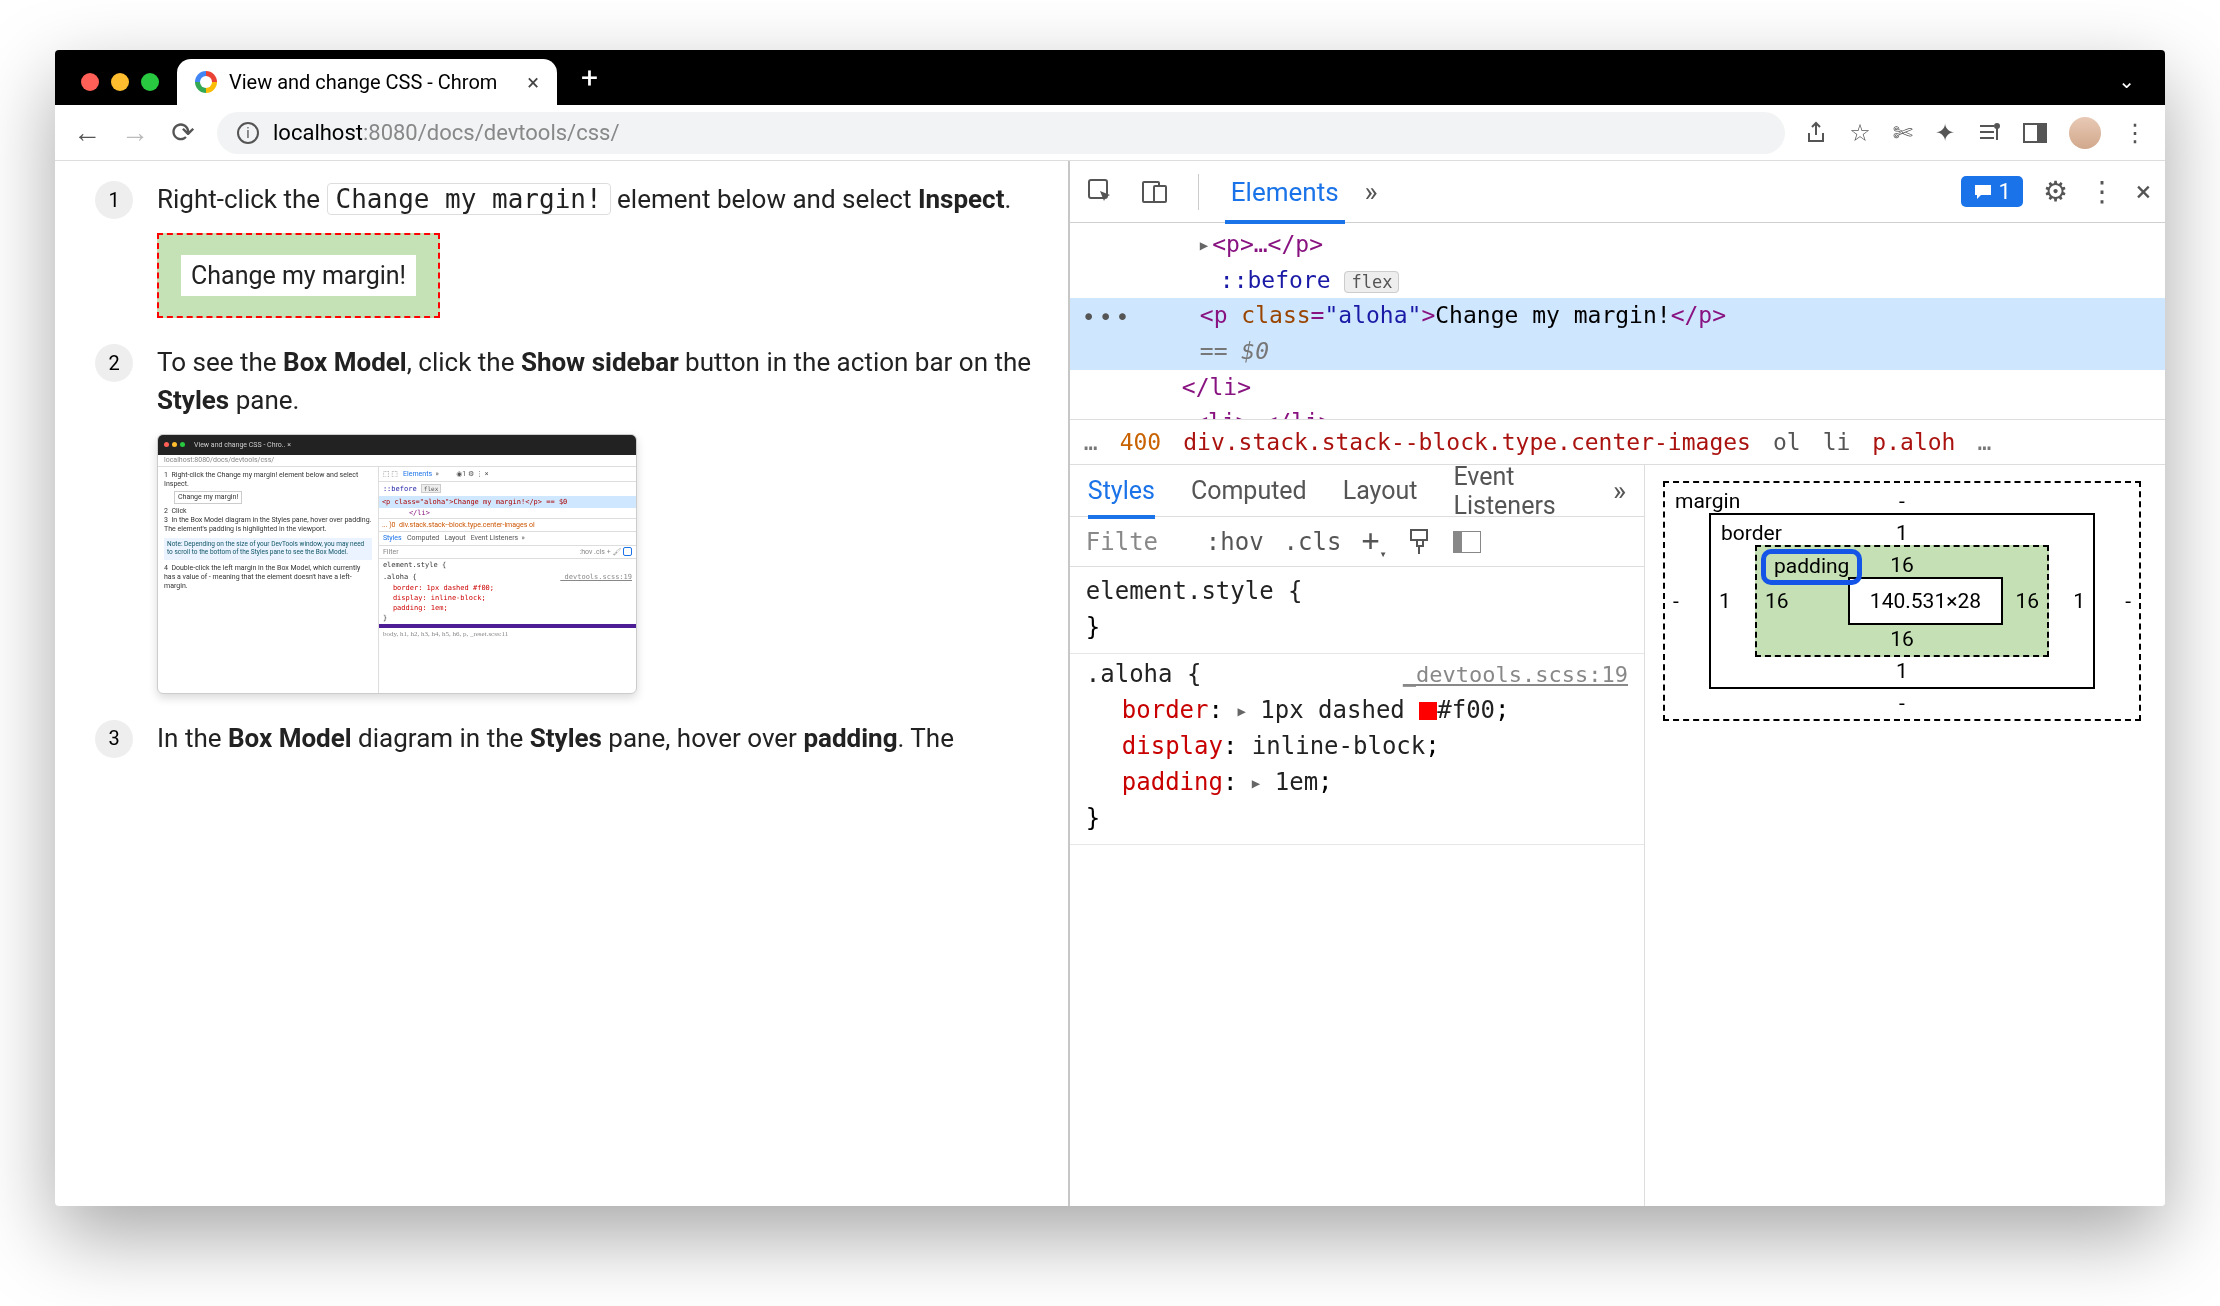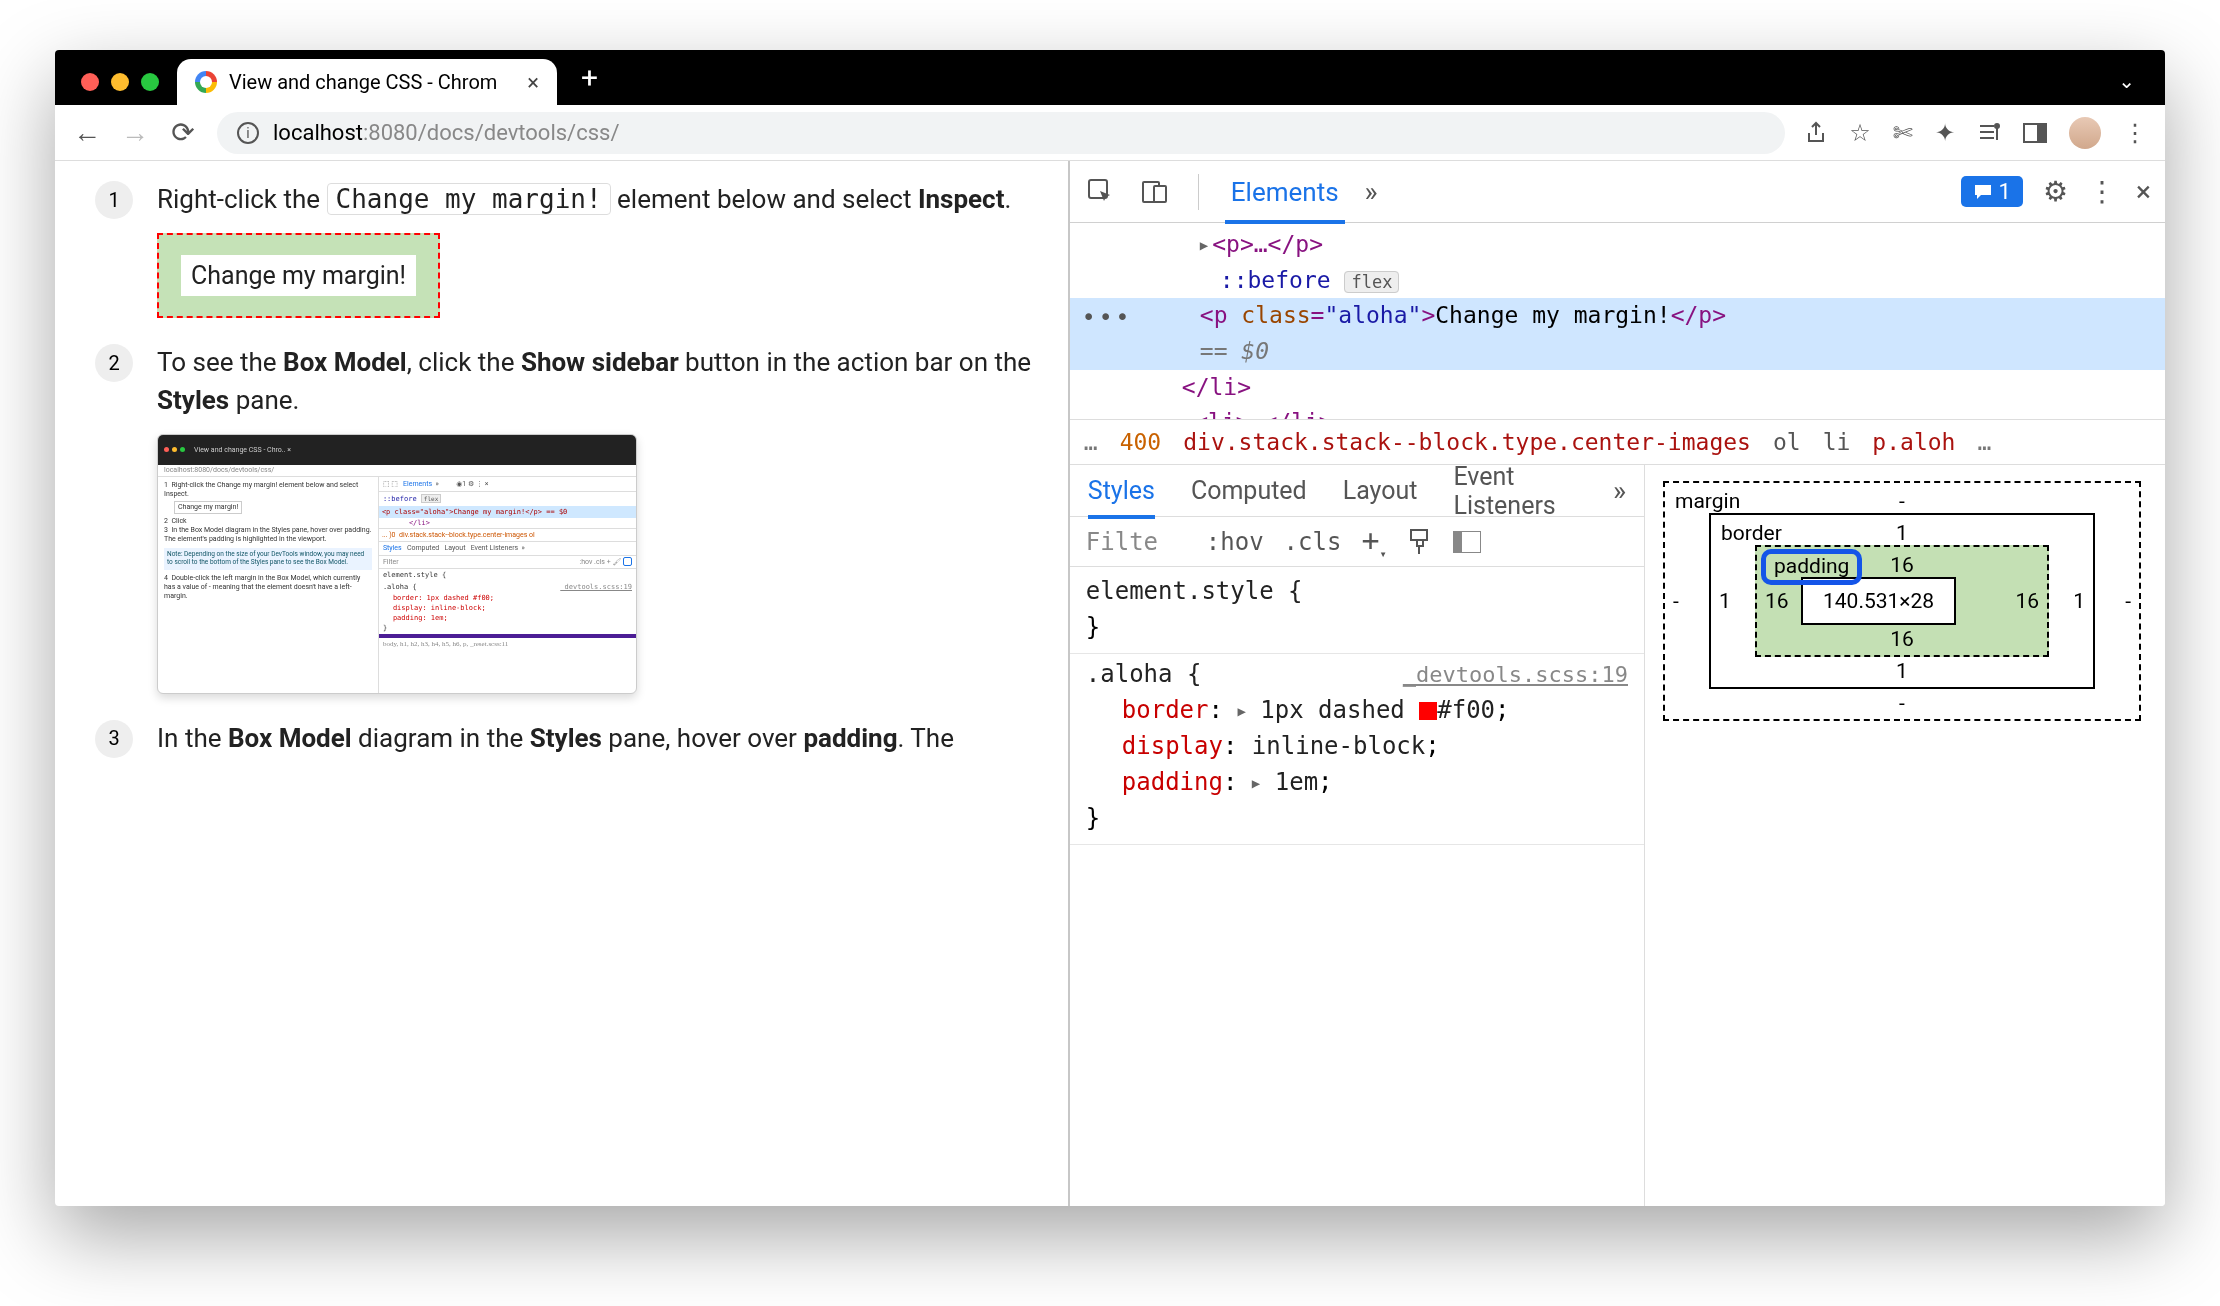--- a/index.html
+++ b/index.html
@@ -42,21 +42,21 @@
   .content{flex:1;display:flex;min-height:0}
   .page{width:48%;padding:20px 24px 0 40px;overflow:hidden;font-size:26px;line-height:1.45}
   .step{display:flex;gap:24px;margin-bottom:26px}
   .stepnum{width:38px;height:38px;border-radius:50%;background:#eee;display:flex;align-items:center;justify-content:center;font-size:20px;flex-shrink:0}
   .stepbody{flex:1;color:#222}
   .codechip{font-family:"SFMono-Regular",Menlo,monospace;background:#fff;border:1px solid #ddd;border-radius:4px;padding:0 8px}
   b{font-weight:700}
   .demo-wrap{display:inline-block;border:2px dashed #f00;background:#c5e2b7;padding:22px;margin-top:14px}
   .demo{background:#fff;padding:6px 10px;font-size:25px}
   .thumb{width:480px;height:260px;border:1px solid #ccc;box-shadow:0 4px 10px rgba(0,0,0,.15);border-radius:6px;margin:14px 0 0 0;background:#fff;position:relative;overflow:hidden;font-size:8px;color:#333}
-  .thumb .t-top{height:30px;background:#222;display:flex;align-items:center;padding-left:6px;gap:3px}
+  .thumb .t-top{height:20px;background:#222;display:flex;align-items:center;padding-left:6px;gap:3px}
   .thumb .t-top .d{width:5px;height:5px;border-radius:50%}
   .thumb .t-url{height:12px;border-bottom:1px solid #ddd;font-size:7px;color:#888;padding-left:6px;display:flex;align-items:center}
   .thumb .t-body{display:flex;height:calc(100% - 26px)}
   .thumb .t-left{width:46%;padding:4px 6px;font-size:7px;line-height:1.3}
   .thumb .t-right{flex:1;border-left:1px solid #ddd;font-size:7px}
   .thumb .t-tabs{border-bottom:1px solid #ddd;padding:2px 4px;color:#555}
   .thumb .t-hl{background:#cfe8ff;color:#a00;font-family:monospace;font-size:7px;padding:1px 3px}
   .thumb .t-note{background:#eaf3ff;color:#156;padding:3px;margin:4px 0;font-size:6.5px;line-height:1.2}
   .thumb .sq{display:inline-block;width:9px;height:9px;border:1px solid #1a73e8;border-radius:2px;vertical-align:middle}
 
@@ -107,21 +107,21 @@
   .rule .src{color:#888;text-decoration:underline;font-size:22px}
   .prop{padding-left:36px}
   .prop .k{color:#c80000}
   .prop .v{color:#222}
   .prop .tri{color:#666;font-size:14px;vertical-align:2px}
   .swatch{display:inline-block;width:18px;height:18px;background:#f00;vertical-align:-2px}
   .dim{color:#aaa}
 
   .boxmodel-wrap{width:520px;padding:16px 24px 0 18px}
   .bm{font-size:21px}
-  .bm .layer{position:relative;padding:30px 44px;text-align:left}
+  .bm .layer{position:relative;padding:30px 44px;text-align:right}
   .bm .label{position:absolute;top:6px;left:10px}
   .bm .t{position:absolute;top:6px;left:50%;transform:translateX(-50%)}
   .bm .b{position:absolute;bottom:4px;left:50%;transform:translateX(-50%)}
   .bm .l{position:absolute;left:8px;top:50%;transform:translateY(-50%)}
   .bm .r{position:absolute;right:8px;top:50%;transform:translateY(-50%)}
   .bm .margin{border:2px dashed #000;background:#fff}
   .bm .border{border:2px solid #000;background:#fff}
   .bm .padding{border:2px dashed #000;background:#c4e0b4}
   .bm .content{border:2px solid #000;background:#fff;padding:10px 20px;display:inline-block;white-space:nowrap}
   .bm .padring{position:absolute;top:2px;left:4px;border:5px solid #1455e8;border-radius:10px;padding:0px 8px 2px;background:transparent}

